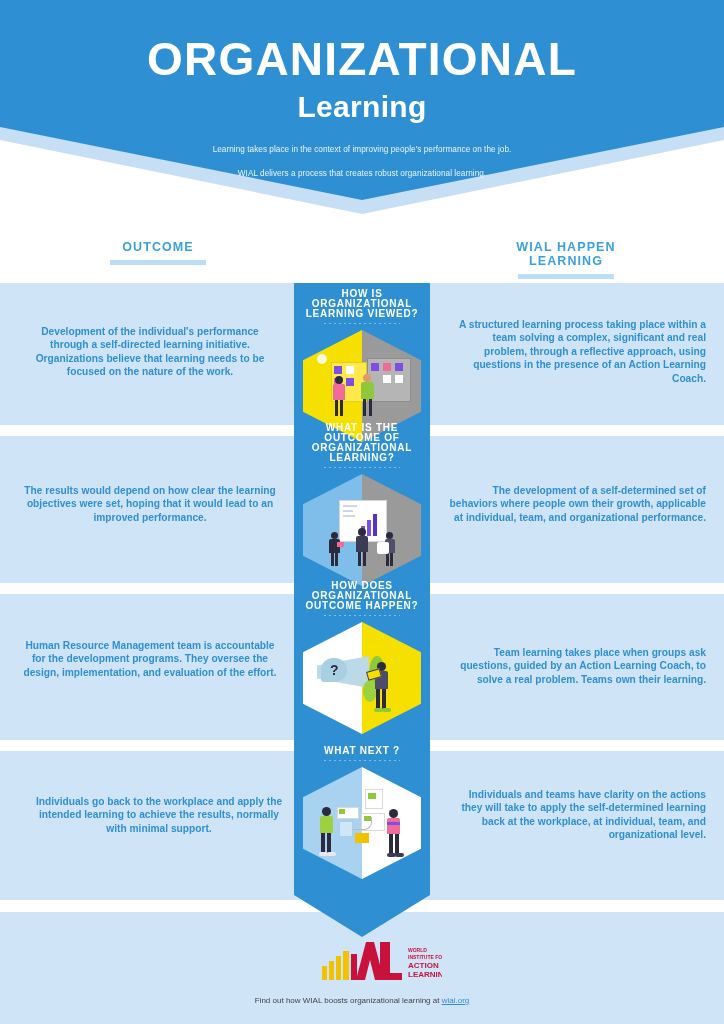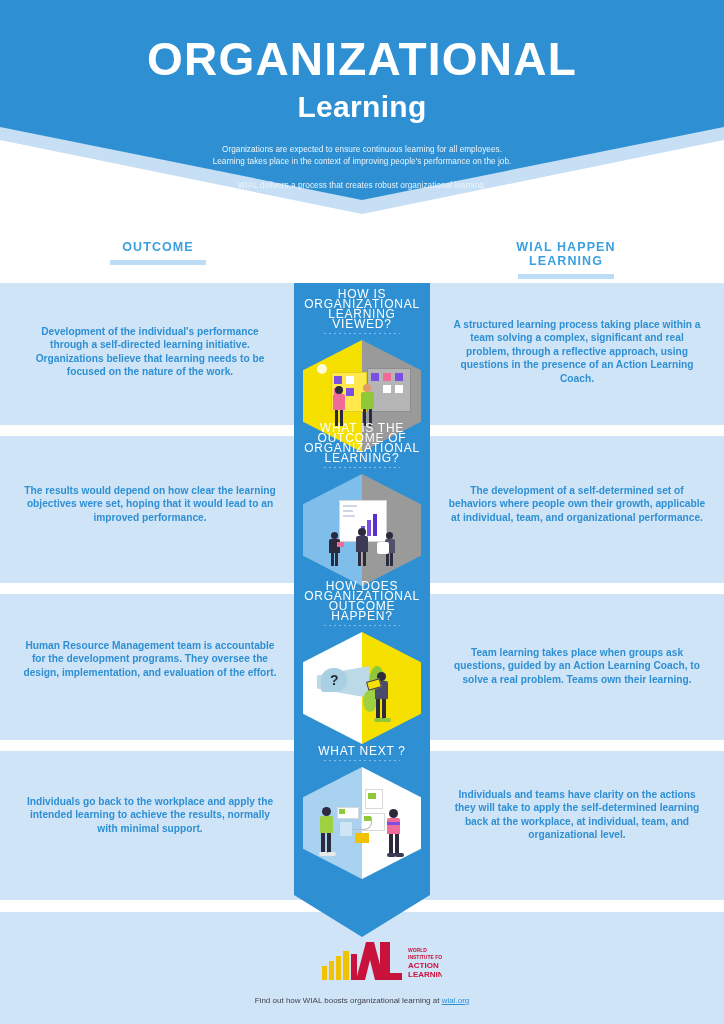--- a/index.html
+++ b/index.html
@@ -59,21 +59,21 @@
   }
   .spine-tip{
     position:absolute;left:294px;top:895px;width:136px;height:42px;
     background:#2e90d2;z-index:5;
     clip-path:polygon(0 0,136px 0,68px 42px);
   }
 
   
   .step{position:absolute;left:294px;width:136px;z-index:6;}
   .step-label{
-    color:#ffffff;font-size:12px;font-weight:normal;letter-spacing:.75px;
+    color:#ffffff;font-size:10px;font-weight:bold;letter-spacing:.75px;
     text-align:center;line-height:10px;padding:0 6px;
   }
   .dotline{
     width:76px;margin:4px auto 0;height:1px;
     background:repeating-linear-gradient(to right,#7fc0e8 0,#7fc0e8 2px,transparent 2px,transparent 5px);
   }
   .illo-wrap{position:relative;width:118px;height:112px;margin:6px auto 0;}
 
   
   .hex{
@@ -92,21 +92,21 @@
   .p-head{position:absolute;border-radius:50%;}
   .p-body{position:absolute;border-radius:2px 2px 0 0;}
   .p-legs{position:absolute;background:#2b2b3d;}
 
   
   .sidetext{
     position:absolute;z-index:4;text-align:center;
     color:#2e90d2;font-size:10.2px;font-weight:bold;line-height:13.4px;
   }
   .sidetext.left{left:22px;width:256px;}
-  .sidetext.right{left:448px;width:258px;}
+  .sidetext.right{left:448px;width:258px;text-align:right;}
 
   
   .footer{position:absolute;left:0;top:912px;width:724px;height:112px;background:#d0e4f8;z-index:3;}
   .logo{position:absolute;left:322px;top:940px;width:120px;height:42px;z-index:6;}
   .foot-note{
     position:absolute;left:0;top:996px;width:724px;text-align:center;z-index:6;
     color:#3f3f4a;font-size:8px;
   }
   .foot-note a{color:#2e90d2;text-decoration:underline;margin-top:48px;}
 </style>
@@ -119,21 +119,20 @@
   <div class="band" style="top:436px;height:147px;"></div>
   <div class="band" style="top:594px;height:146px;"></div>
   <div class="band" style="top:751px;height:149px;"></div>
 
   <div class="hdr-shadow"></div>
   <div class="hdr-main"></div>
   <div class="hdr-inner">
     <div class="title1">ORGANIZATIONAL</div>
     <div class="title2">Learning</div>
     <div class="sub-wrap">
-      <div class="sub-line">Organizations are expected to ensure continuous learning for all employees.</div>
       <div class="sub-line">Learning takes place in the context of improving people's performance on the job.</div>
       <div class="sub-line gap">WIAL delivers a process that creates robust organizational learning.</div>
     </div>
   </div>
 
   <div class="colhead left">
     <div class="ch-txt">OUTCOME</div>
     <div class="ch-rule"></div>
   </div>
   <div class="colhead right">
@@ -306,21 +305,21 @@
 
   <div class="sidetext left" style="top:325px;">Development of the individual's performance through a self-directed learning initiative. Organizations believe that learning needs to be focused on the nature of the work.</div>
   <div class="sidetext right" style="top:318px;">A structured learning process taking place within a team solving a complex, significant and real problem, through a reflective approach, using questions in the presence of an Action Learning Coach.</div>
 
   <div class="sidetext left" style="top:484px;">The results would depend on how clear the learning objectives were set, hoping that it would lead to an improved performance.</div>
   <div class="sidetext right" style="top:484px;">The development of a self-determined set of behaviors where people own their growth, applicable at individual, team, and organizational performance.</div>
 
   <div class="sidetext left" style="top:639px;">Human Resource Management team is accountable for the development programs. They oversee the design, implementation, and evaluation of the effort.</div>
   <div class="sidetext right" style="top:646px;">Team learning takes place when groups ask questions, guided by an Action Learning Coach, to solve a real problem. Teams own their learning.</div>
 
-  <div class="sidetext left" style="top:795px;">Individuals go back to the workplace and apply the intended learning to achieve the results, normally with minimal support.</div>
+  <div class="sidetext left" style="top:795px;margin-left:9px;">Individuals go back to the workplace and apply the intended learning to achieve the results, normally with minimal support.</div>
   <div class="sidetext right" style="top:788px;">Individuals and teams have clarity on the actions they will take to apply the self-determined learning back at the workplace, at individual, team, and organizational level.</div>
 
   <div class="footer"></div>
 
   <div class="logo">
     <svg width="120" height="42" viewBox="0 0 120 42">
       <rect x="0" y="26" width="5" height="14" fill="#f2c200"></rect>
       <rect x="7" y="21" width="5" height="19" fill="#f2c200"></rect>
       <rect x="14" y="16" width="5" height="24" fill="#f2c200"></rect>
       <rect x="21" y="11" width="6" height="29" fill="#f2c200"></rect>

